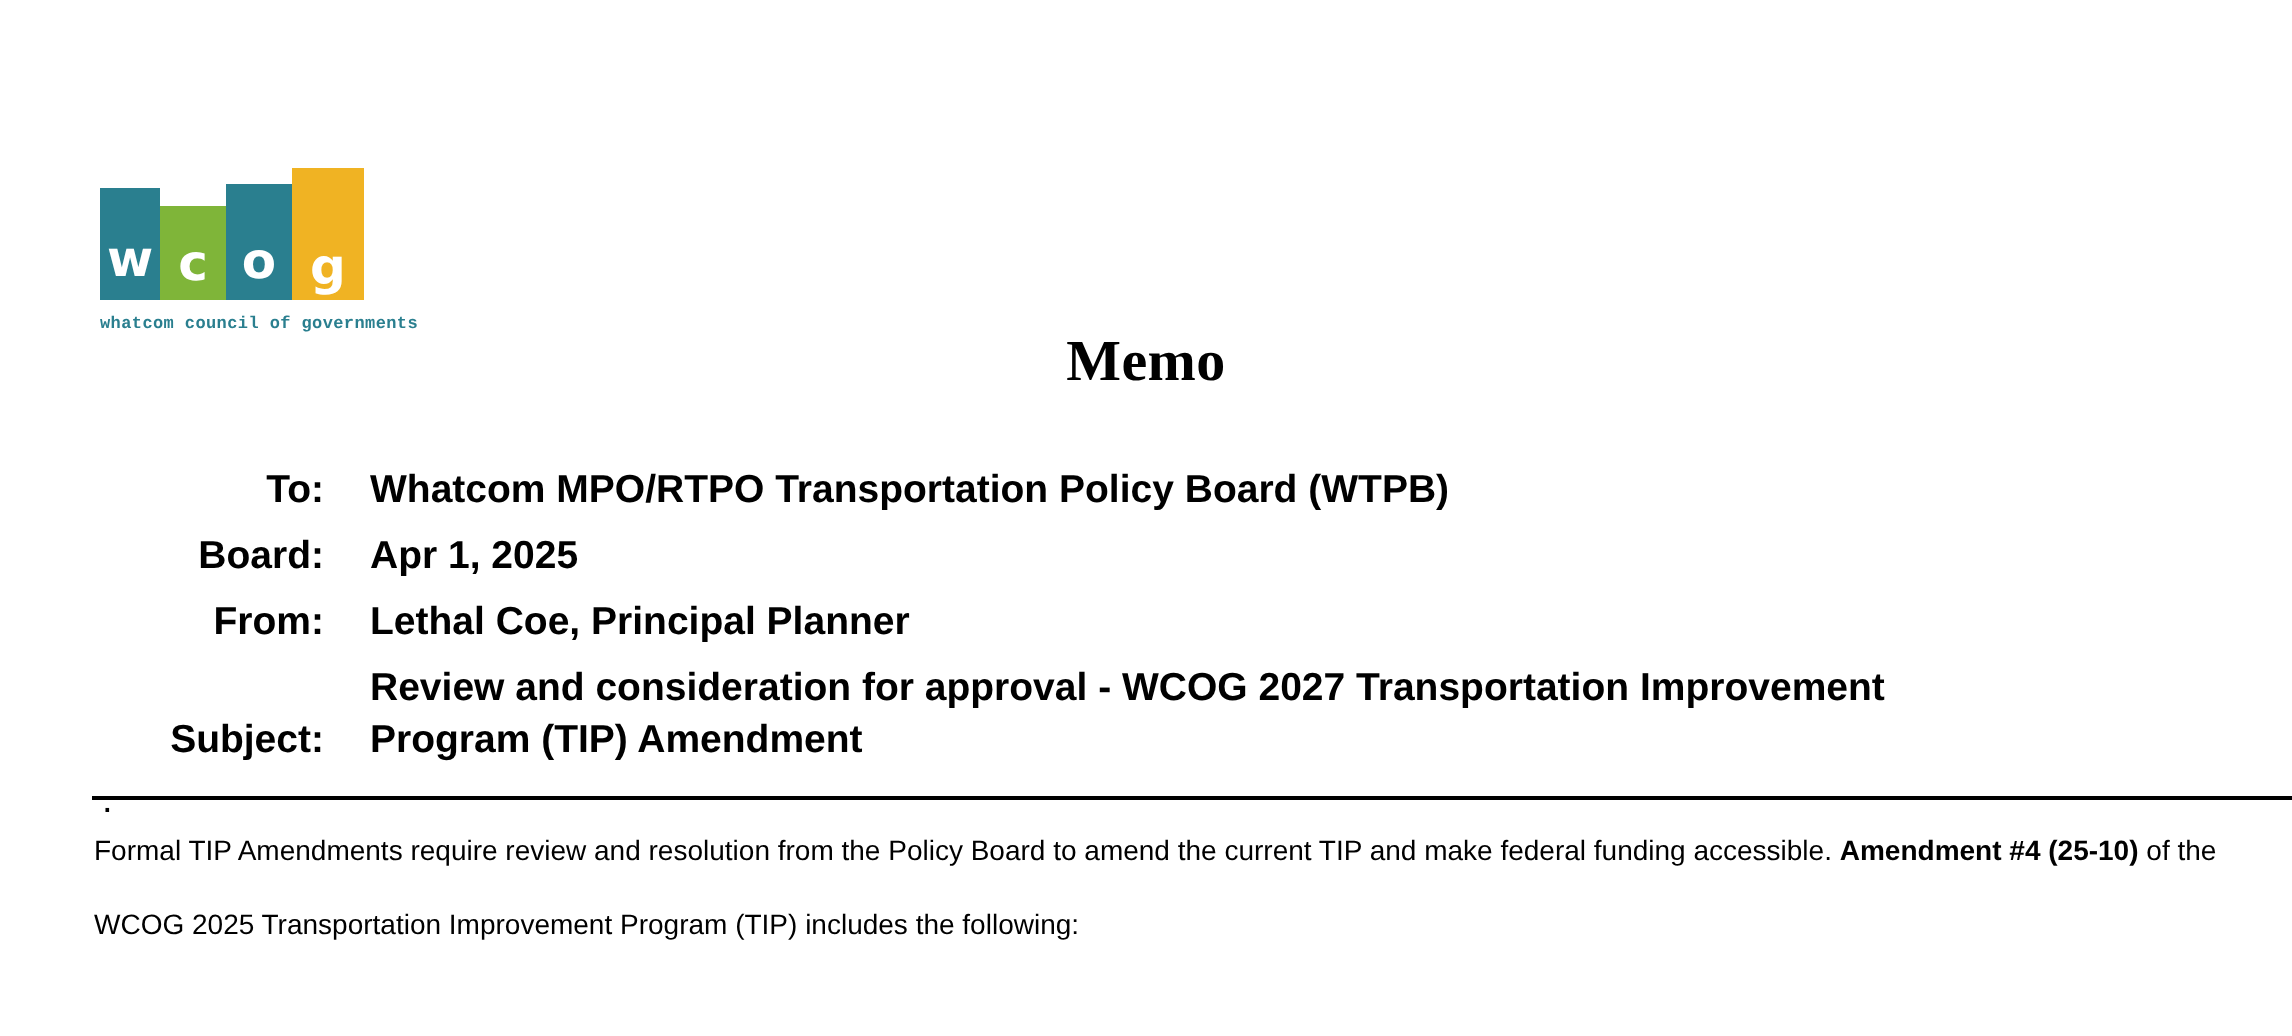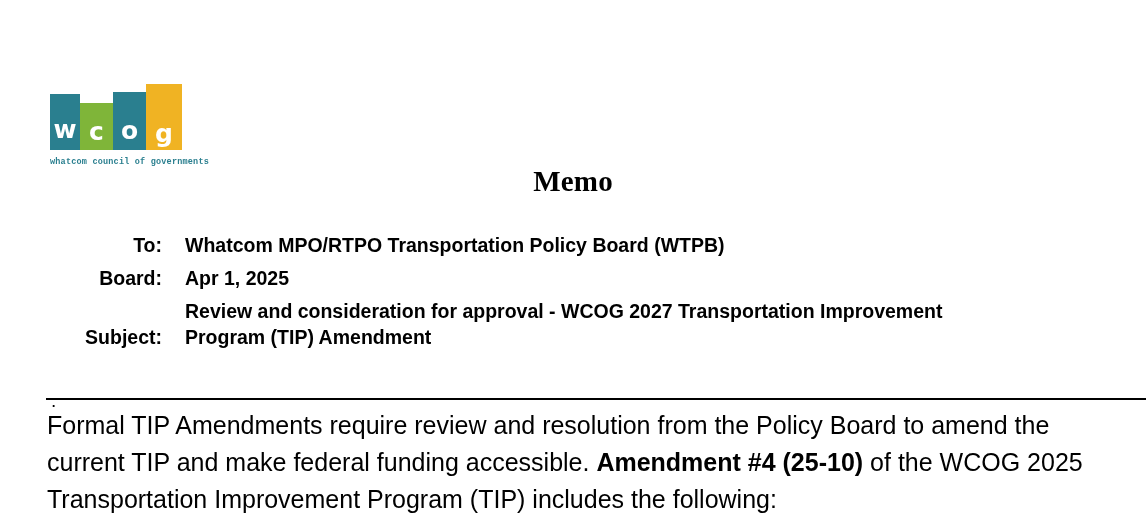--- a/index.html
+++ b/index.html
@@ -150,21 +150,21 @@
     line-height: 10px;
     color: #000;
   }
 
   
   .body-text {
     position: absolute;
     left: 47px;
     top: 407px;
     width: 1084px;
-    font-size: 25px;
+    font-size: 14px;
     line-height: 37px;
   }
   .body-text b {
     font-weight: bold;
   }
 </style>
 </head>
 <body>
 
 <div class="page">
@@ -186,20 +186,24 @@
     <div class="field-row">
       <div class="field-label">To:</div>
       <div class="field-value">Whatcom MPO/RTPO Transportation Policy Board (WTPB)</div>
     </div>
 
     <div class="field-row">
       <div class="field-label">Board:</div>
       <div class="field-value">Apr   1, 2025</div>
     </div>
 
+    <div class="field-row">
+      <div class="field-label">From:</div>
+      <div class="field-value">Lethal Coe, Principal Planner</div>
+    </div>
 
     <div class="field-row">
       <div class="field-label">Subject:</div>
       <div class="field-value">
         <span class="cont">Review and consideration for approval - WCOG 2027 Transportation Improvement</span>
         <span class="cont">Program (TIP) Amendment</span>
       </div>
     </div>
 
   </div>

